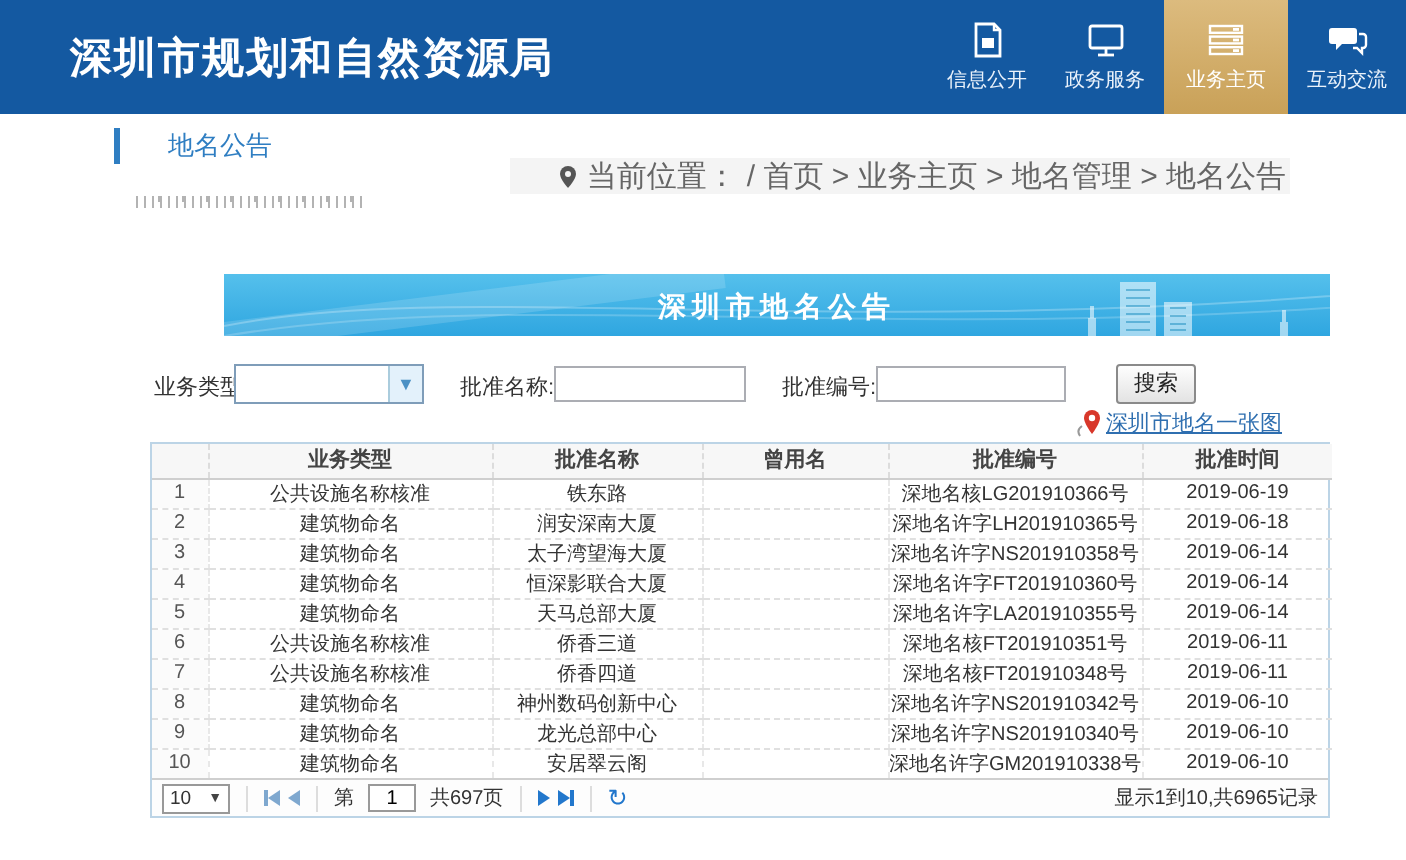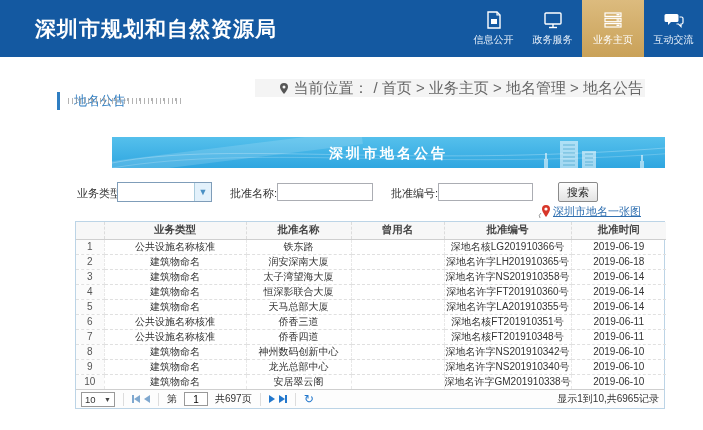--- a/index.html
+++ b/index.html
@@ -10,22 +10,22 @@
   .hdr { position:absolute; left:0; top:0; width:703px; height:57px; background:#1459a1; }
   .hdr-title { position:absolute; left:35px; top:15px; font-size:21px; font-weight:bold;
     color:#fff; letter-spacing:1px; }
   .nav { position:absolute; right:0; top:0; height:57px; display:flex; }
   .nav-item { width:59px; height:57px; display:flex; flex-direction:column; align-items:center;
     justify-content:center; gap:4px; color:#eaf2fb; font-size:10px; cursor:pointer; }
   .nav-item.active { width:62px; background:linear-gradient(#dcbb7e,#c9a158); color:#fff; }
   .nav-icon { width:20px; height:18px; display:block; }
 
   
-  .sec-title { position:absolute; left:57px; top:92px; border-left:3px solid #2f7ec2;
-    padding-left:14px; font-size:13px; color:#2f7ec2; }
+  .sec-title { position:absolute; left:57px; top:64px; border-left:3px solid #2f7ec2;
+    padding-left:24px; font-size:13px; color:#2f7ec2; }
   .sec-ticks { position:absolute; left:68px; top:98px; width:116px; height:6px; opacity:.75;
     background:
       repeating-linear-gradient(90deg,#9a9a9a 0 1px,transparent 1px 4px),
       repeating-linear-gradient(90deg,transparent 0 11px,#9a9a9a 11px 12px);
     background-size:100% 6px,100% 3px; background-repeat:no-repeat; }
   .crumb { position:absolute; left:255px; top:79px; right:58px; height:18px; background:#f4f4f4;
     display:flex; align-items:center; justify-content:flex-end; gap:5px;
     font-size:15px; color:#666; padding-right:2px; }
 
   

